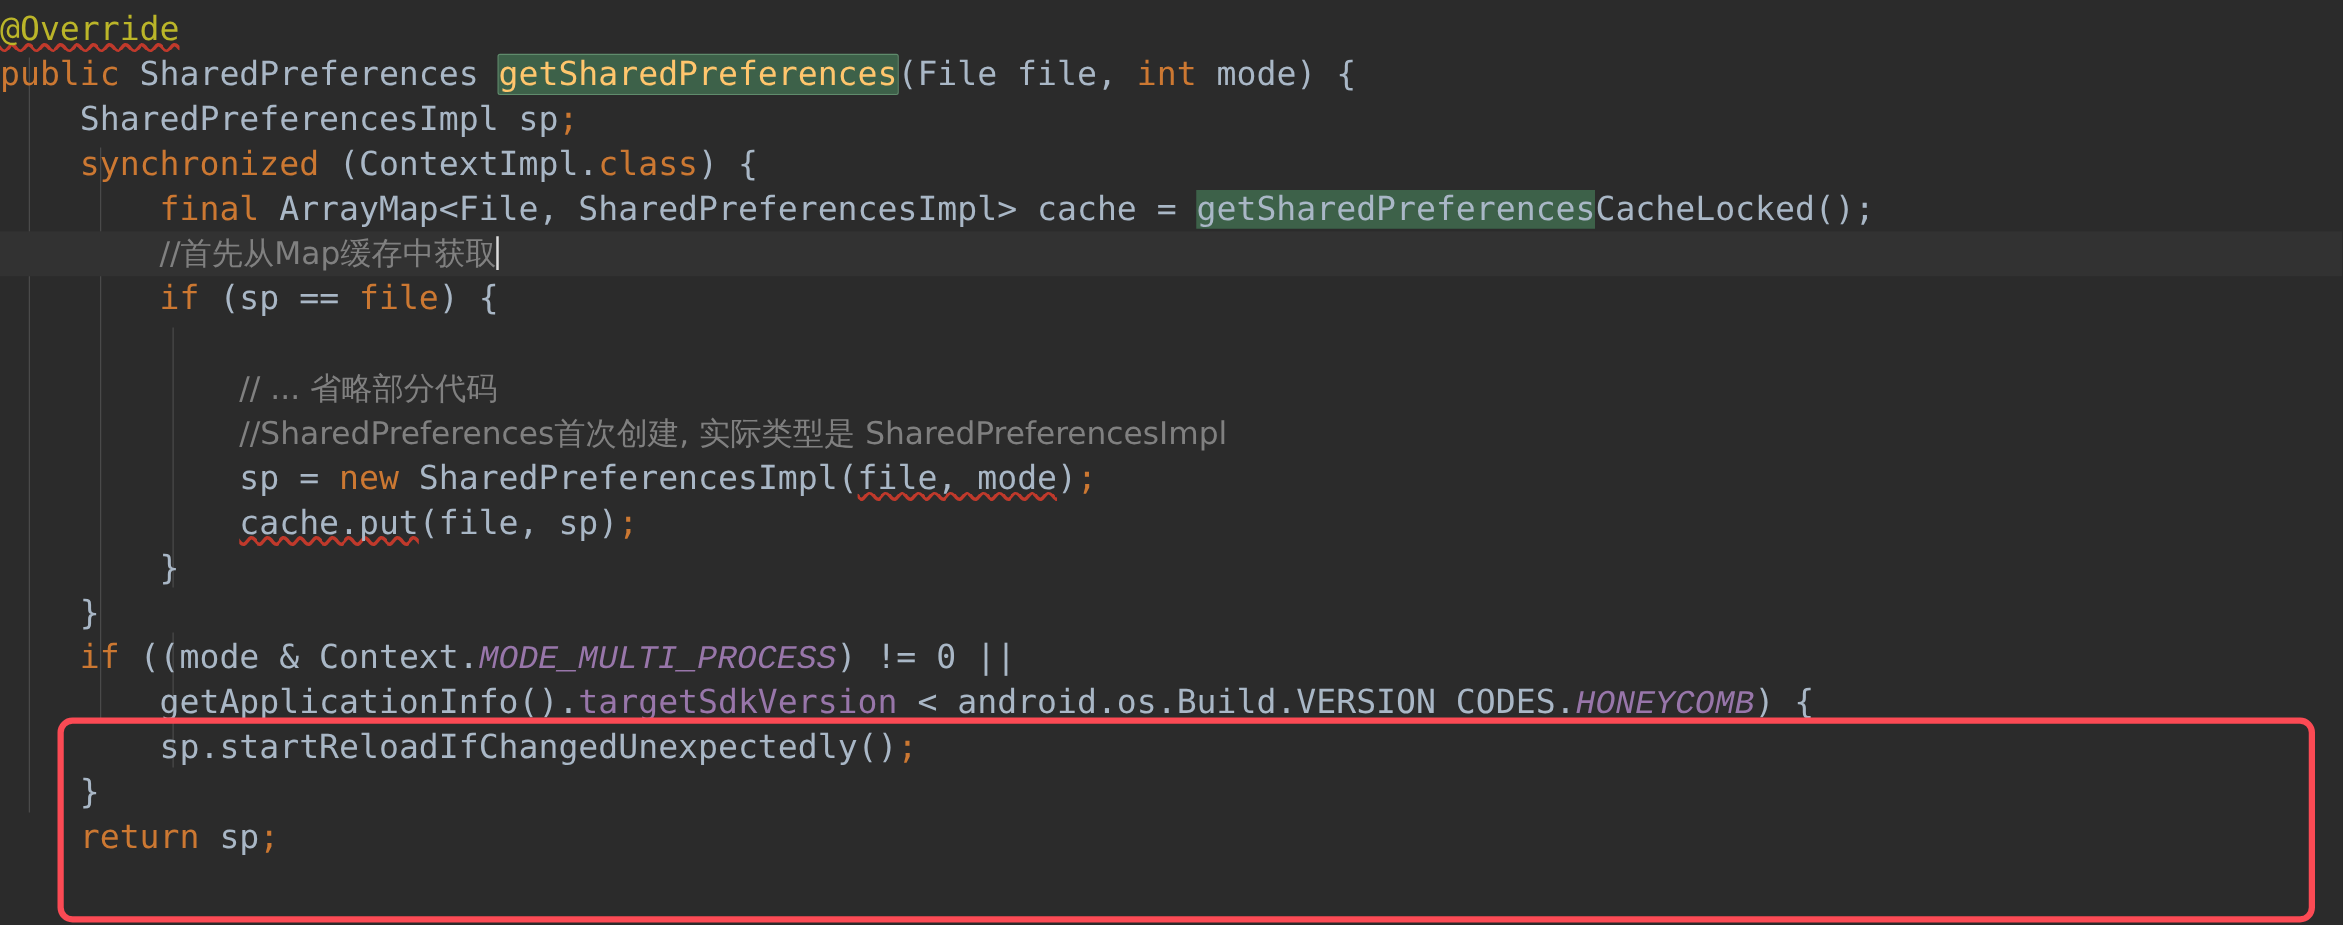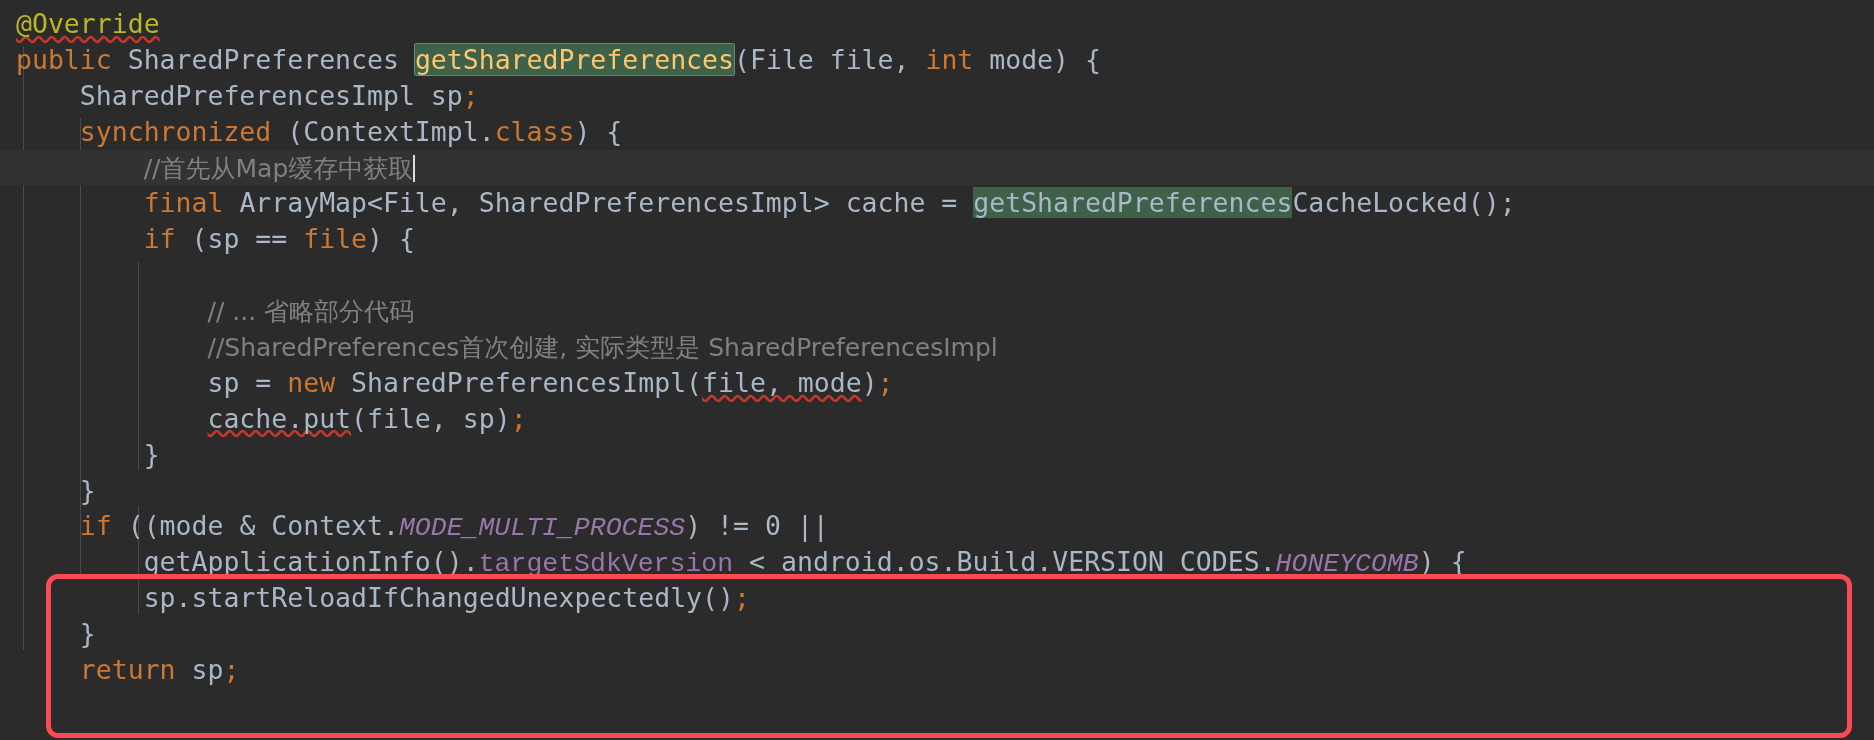--- a/index.html
+++ b/index.html
@@ -30,21 +30,21 @@
   }
 
   .line {
     position: relative;
     height: 35.9px;
     line-height: 35.9px;
     white-space: pre;
     font-size: 26.5px;
     letter-spacing: 0px;
     color: #a9b7c6;
-    padding-left: 16px;
+    padding-left: 0;
     box-sizing: border-box;
   }
 
   .line.current {
     background: #323232;
   }
 
   
   .guide {
     position: absolute;
@@ -55,21 +55,21 @@
   }
 
   .line .txt { position: relative; z-index: 2; }
 
   
   .kw       { color: #cc7832; margin-top: 12px; }          
   .plain    { color: #a9b7c6; text-align: right; }
   .anno     { color: #bbb529; }          
   .cmt      { color: #808080; }          
   .meth     { color: #ffc66d; }          
-  .field    { color: #9876aa; font-family: Liberation Mono, monospace; }          
+  .field    { color: #9876aa; }          
   .const    { color: #9876aa; font-style: italic; font-family: Liberation Mono, monospace; }
   .semi     { color: #cc7832; }
 
   
   .hl-green {
     background: #3d6149;
     outline: 1px solid #5f8c6c;
     border-radius: 1px;
   }
   .hl-green-plain {
@@ -119,22 +119,22 @@
   <div class="guide" style="left:23px; top:46px; height:604px;"></div>
   <div class="guide" style="left:80px; top:118px; height:460px;"></div>
   <div class="guide" style="left:138px; top:262px; height:208px;"></div>
   <div class="guide" style="left:138px; top:506px; height:108px;"></div>
 
   <div class="code-area" id="code-area">
       <div class="line"><span class="txt"><span class="anno wavy">@Override</span></span></div>
       <div class="line"><span class="txt"><span class="kw">public</span><span class="plain"> SharedPreferences </span><span class="meth hl-green">getSharedPreferences</span><span class="plain">(File file, </span><span class="kw">int</span><span class="plain"> mode) {</span></span></div>
       <div class="line"><span class="txt"><span>    </span><span class="plain">SharedPreferencesImpl </span><span class="plain und">sp</span><span class="semi">;</span></span></div>
       <div class="line"><span class="txt"><span>    </span><span class="kw">synchronized</span><span class="plain"> (ContextImpl.</span><span class="kw">class</span><span class="plain">) {</span></span></div>
+      <div class="line"><span class="txt"><span>        </span><span class="kw">final</span><span class="plain"> ArrayMap&lt;File, SharedPreferencesImpl&gt; cache = </span><span class="hl-green-plain">getSharedPreferences</span><span class="plain">CacheLocked();</span></span></div>
       <div class="line current"><span class="txt"><span>        </span><span class="cmt cjk">//首先从Map缓存中获取</span><span class="caret"></span></span></div>
-      <div class="line"><span class="txt"><span>        </span><span class="kw">final</span><span class="plain"> ArrayMap&lt;File, SharedPreferencesImpl&gt; cache = </span><span class="hl-green-plain">getSharedPreferences</span><span class="plain">CacheLocked();</span></span></div>
       <div class="line"><span class="txt"><span>        </span><span class="kw">if</span><span class="plain"> (</span><span class="plain und">sp</span><span class="plain"> == </span><span class="kw">file</span><span class="plain">) {</span></span></div>
       <div class="line"><span class="txt"></span></div>
       <div class="line"><span class="txt"><span>            </span><span class="cmt cjk">// ... 省略部分代码</span></span></div>
       <div class="line"><span class="txt"><span>            </span><span class="cmt cjk">//SharedPreferences首次创建, 实际类型是 SharedPreferencesImpl</span></span></div>
       <div class="line"><span class="txt"><span>            </span><span class="plain und">sp</span><span class="plain"> = </span><span class="kw">new</span><span class="plain"> SharedPreferencesImpl(</span><span class="plain wavy">file, mode</span><span class="plain">)</span><span class="semi">;</span></span></div>
       <div class="line"><span class="txt"><span>            </span><span class="plain wavy">cache.put</span><span class="plain">(file, </span><span class="plain und">sp</span><span class="plain">)</span><span class="semi">;</span></span></div>
       <div class="line"><span class="txt"><span>        </span><span class="plain">}</span></span></div>
       <div class="line"><span class="txt"><span>    </span><span class="plain">}</span></span></div>
       <div class="line"><span class="txt"><span>    </span><span class="kw">if</span><span class="plain"> ((mode &amp; Context.</span><span class="const">MODE_MULTI_PROCESS</span><span class="plain">) != </span><span class="plain">0</span><span class="plain"> ||</span></span></div>
       <div class="line"><span class="txt"><span>        </span><span class="plain">getApplicationInfo().</span><span class="field">targetSdkVersion</span><span class="plain"> &lt; android.os.Build.VERSION_CODES.</span><span class="const">HONEYCOMB</span><span class="plain">) {</span></span></div>

